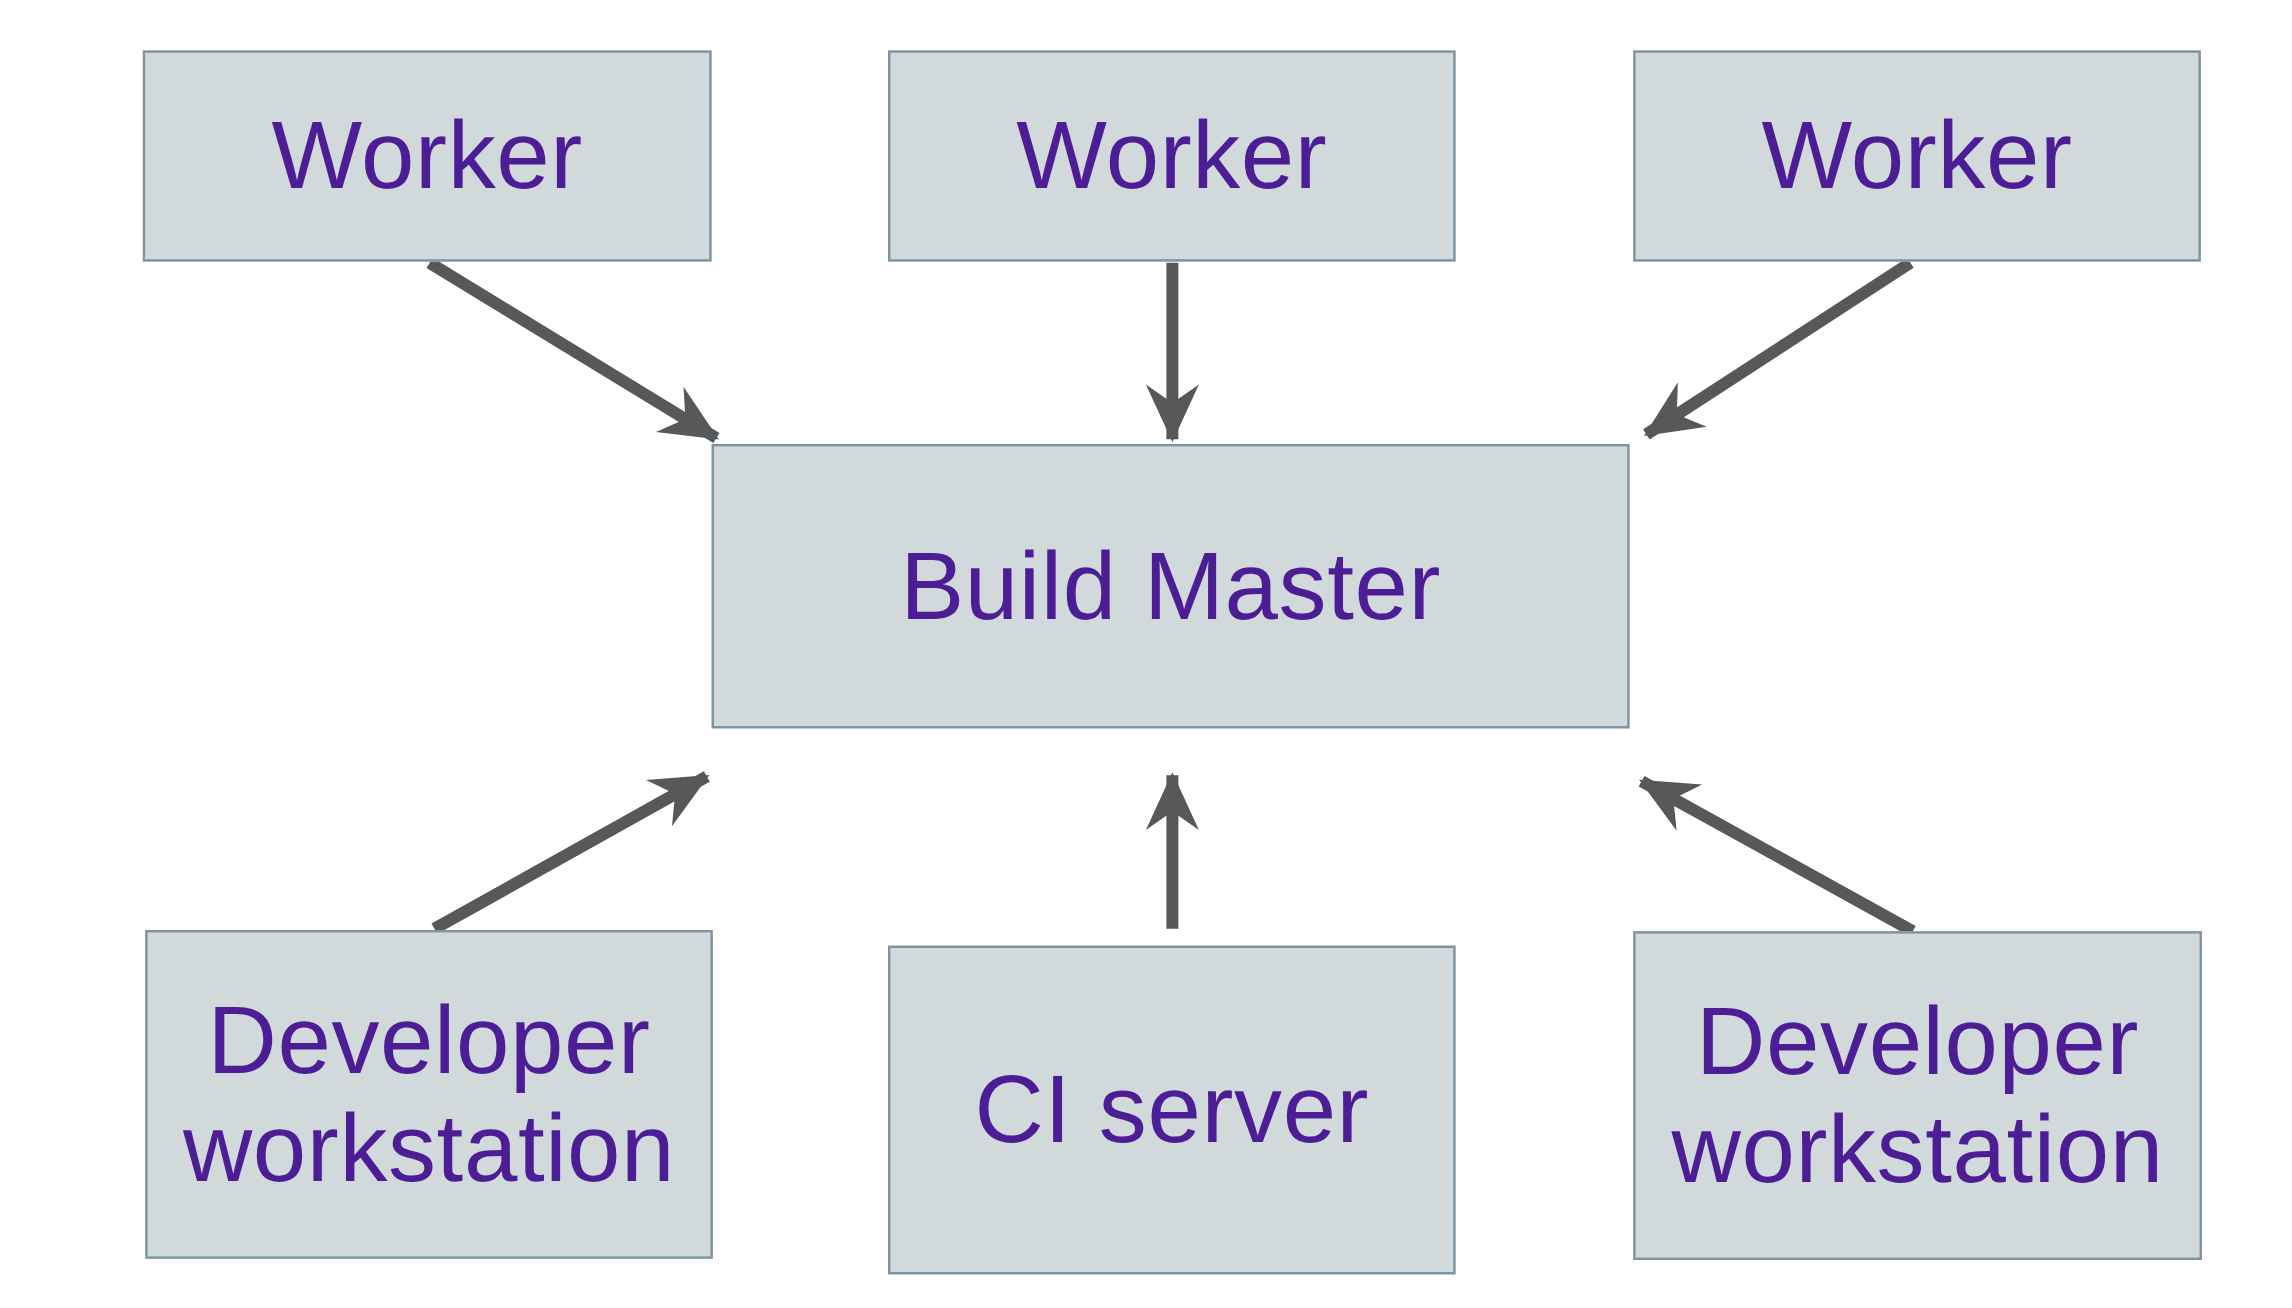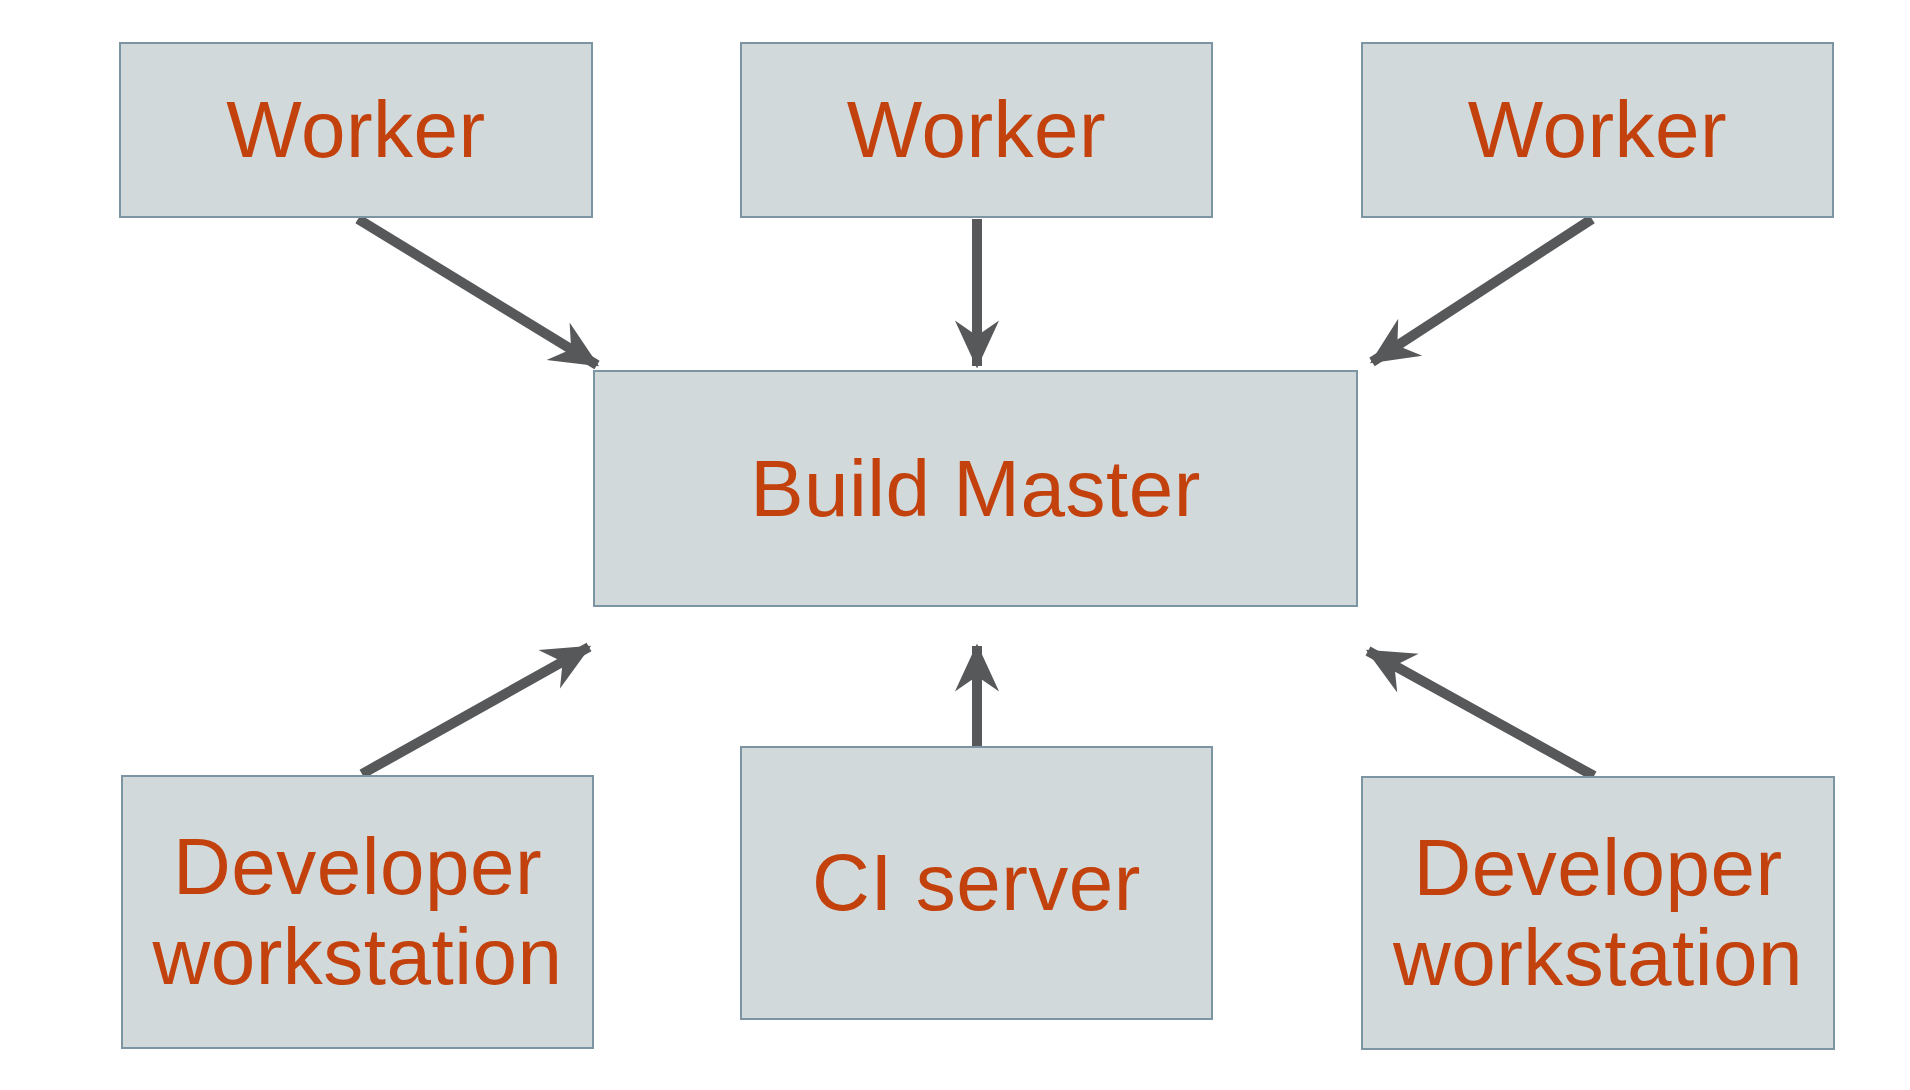--- a/index.html
+++ b/index.html
@@ -19,29 +19,29 @@
     position: absolute;
     box-sizing: border-box;
     background: #d2d9db;
     border: 2.5px solid #7d95a2;
     display: flex;
     align-items: center;
     justify-content: center;
     text-align: center;
     font-size: 80px;
     line-height: 1.12;
-    color: #c2410c;
+    color: #4c1d95;
     letter-spacing: 0.5px;
   }
   .node-worker-1 { left: 119px;  top: 42px;  width: 474px; height: 176px; }
   .node-worker-2 { left: 740px;  top: 42px;  width: 473px; height: 176px; }
   .node-worker-3 { left: 1361px; top: 42px;  width: 473px; height: 176px; }
   .node-build-master { left: 593px; top: 370px; width: 765px; height: 237px; }
   .node-dev-ws-1 { left: 121px;  top: 775px; width: 473px; height: 274px; padding: 0 20px; }
-  .node-ci-server { left: 740px; top: 746px; width: 473px; height: 274px; }
+  .node-ci-server { left: 740px; top: 788px; width: 473px; height: 274px; }
   .node-dev-ws-2 { left: 1361px; top: 776px; width: 474px; height: 274px; padding: 0 20px; }
   .arrow-layer {
     position: absolute;
     left: 0; top: 0;
     width: 1910px;
     height: 1090px;
     pointer-events: none;
   }
   .arrow-line {
     stroke: #57585a;

